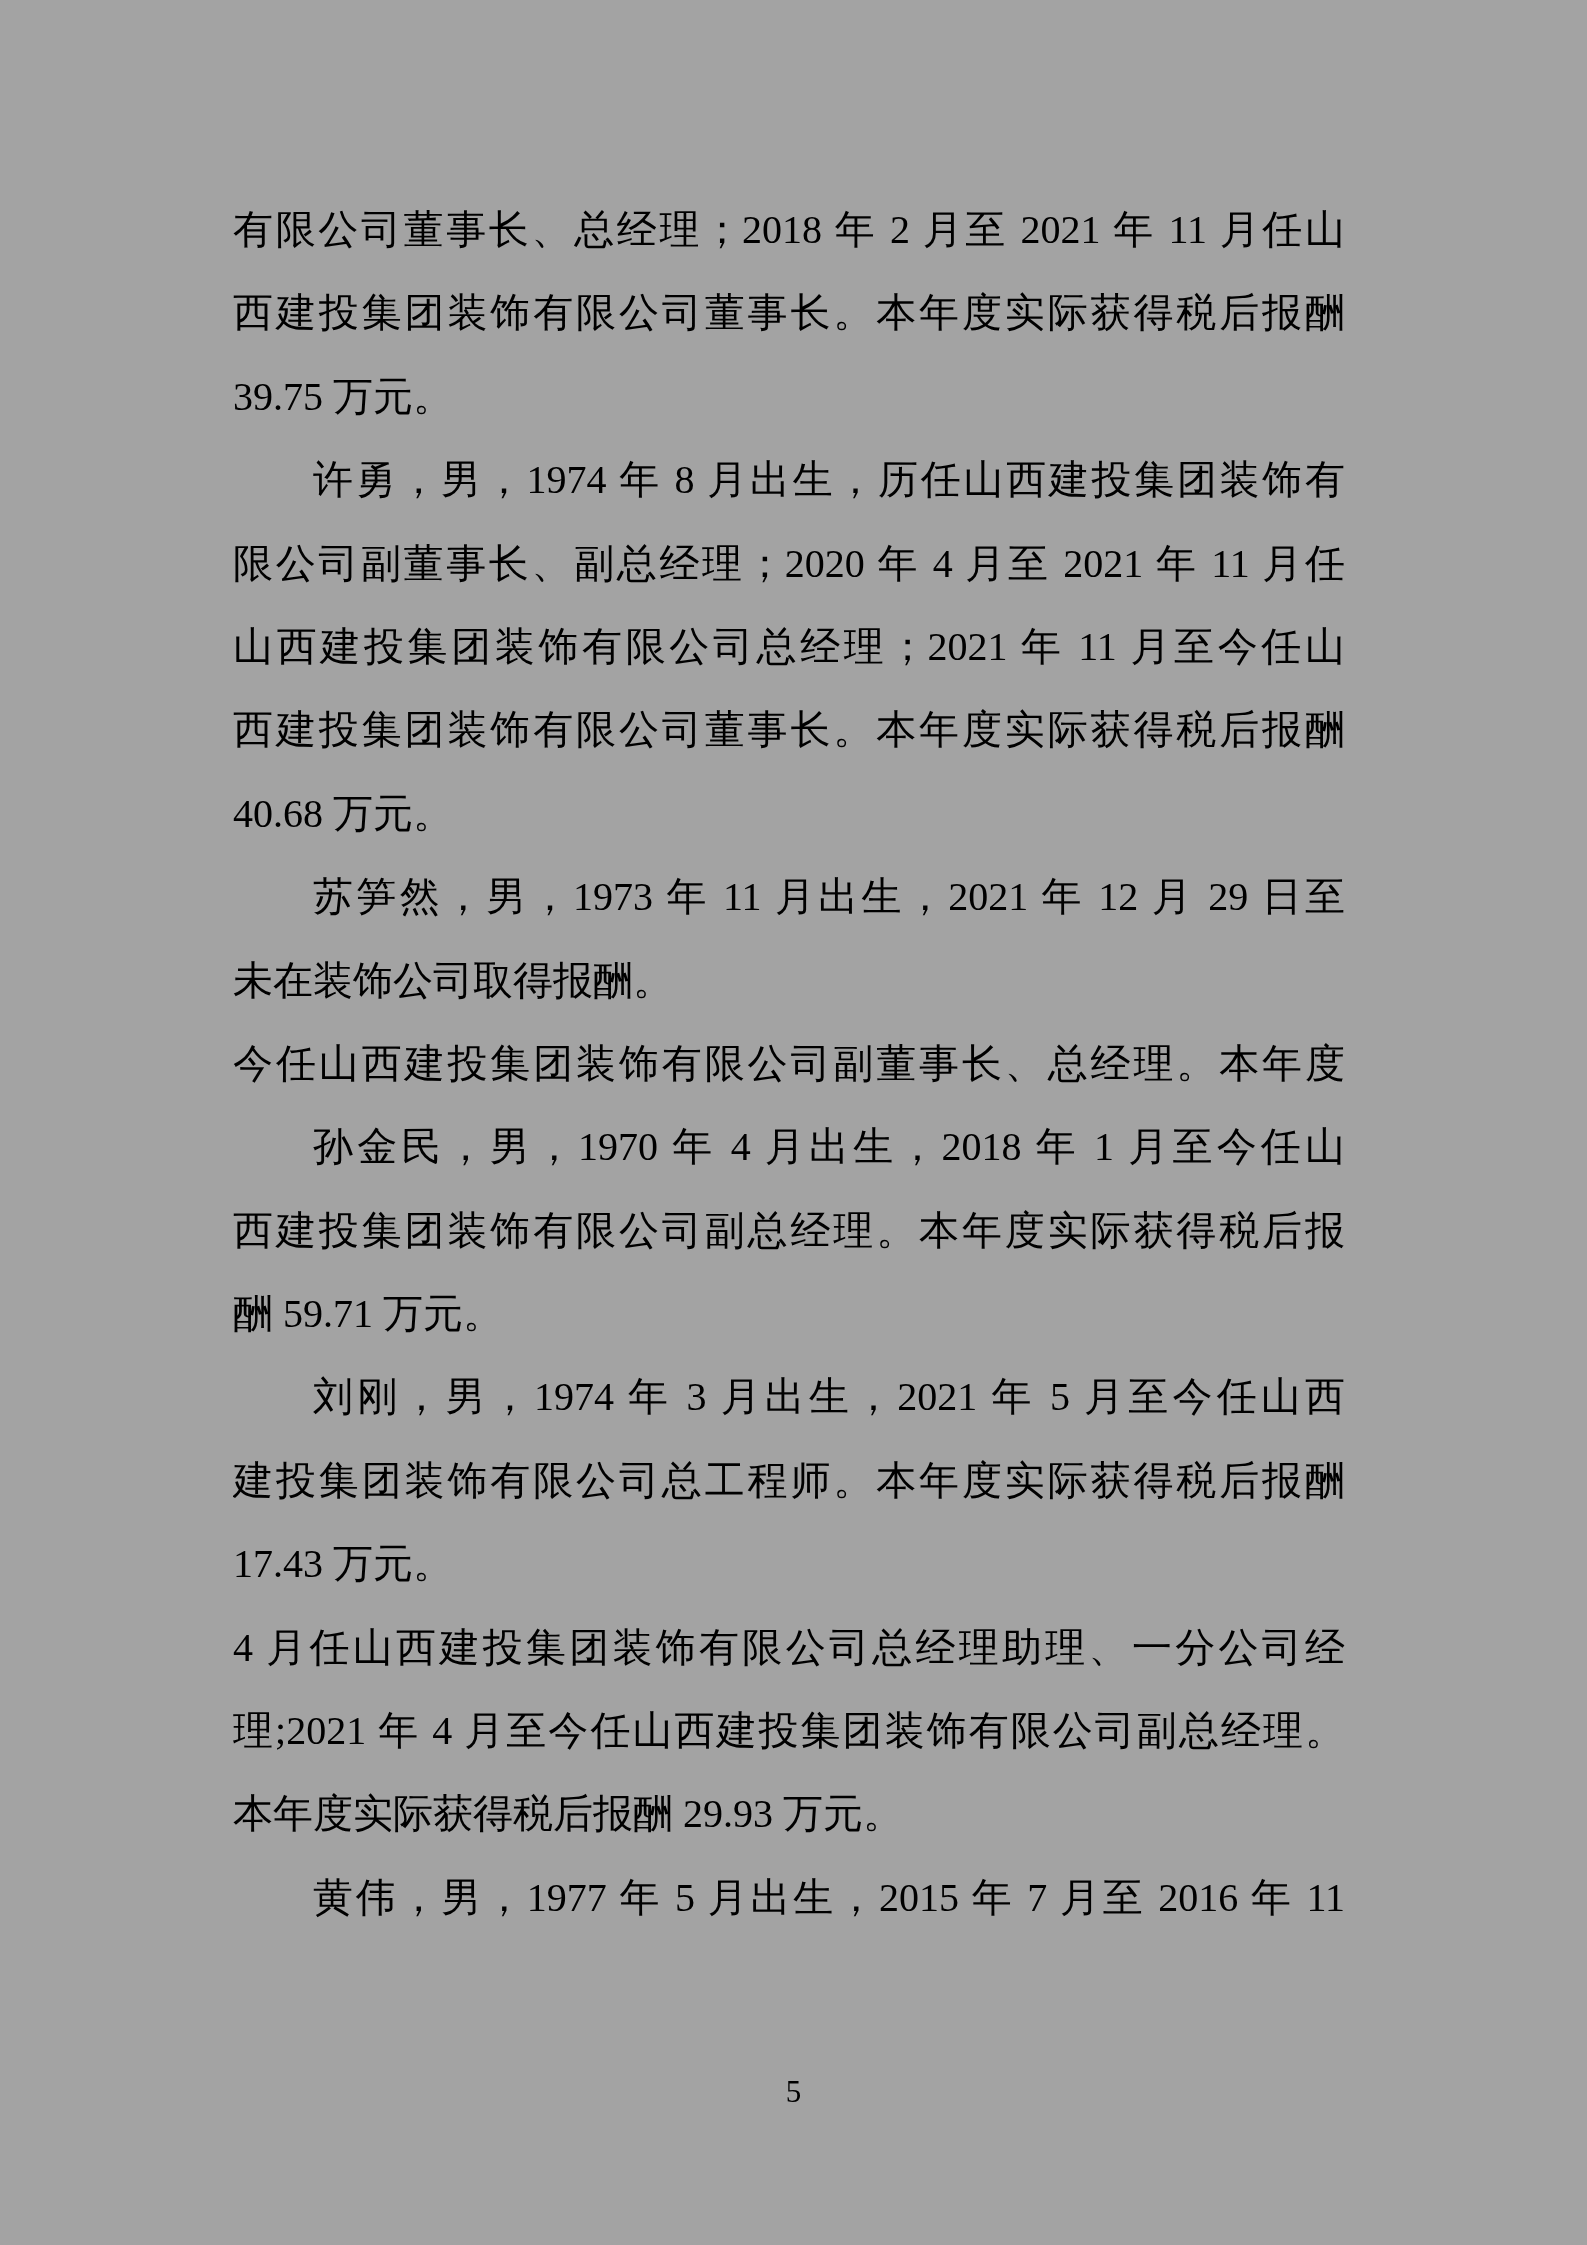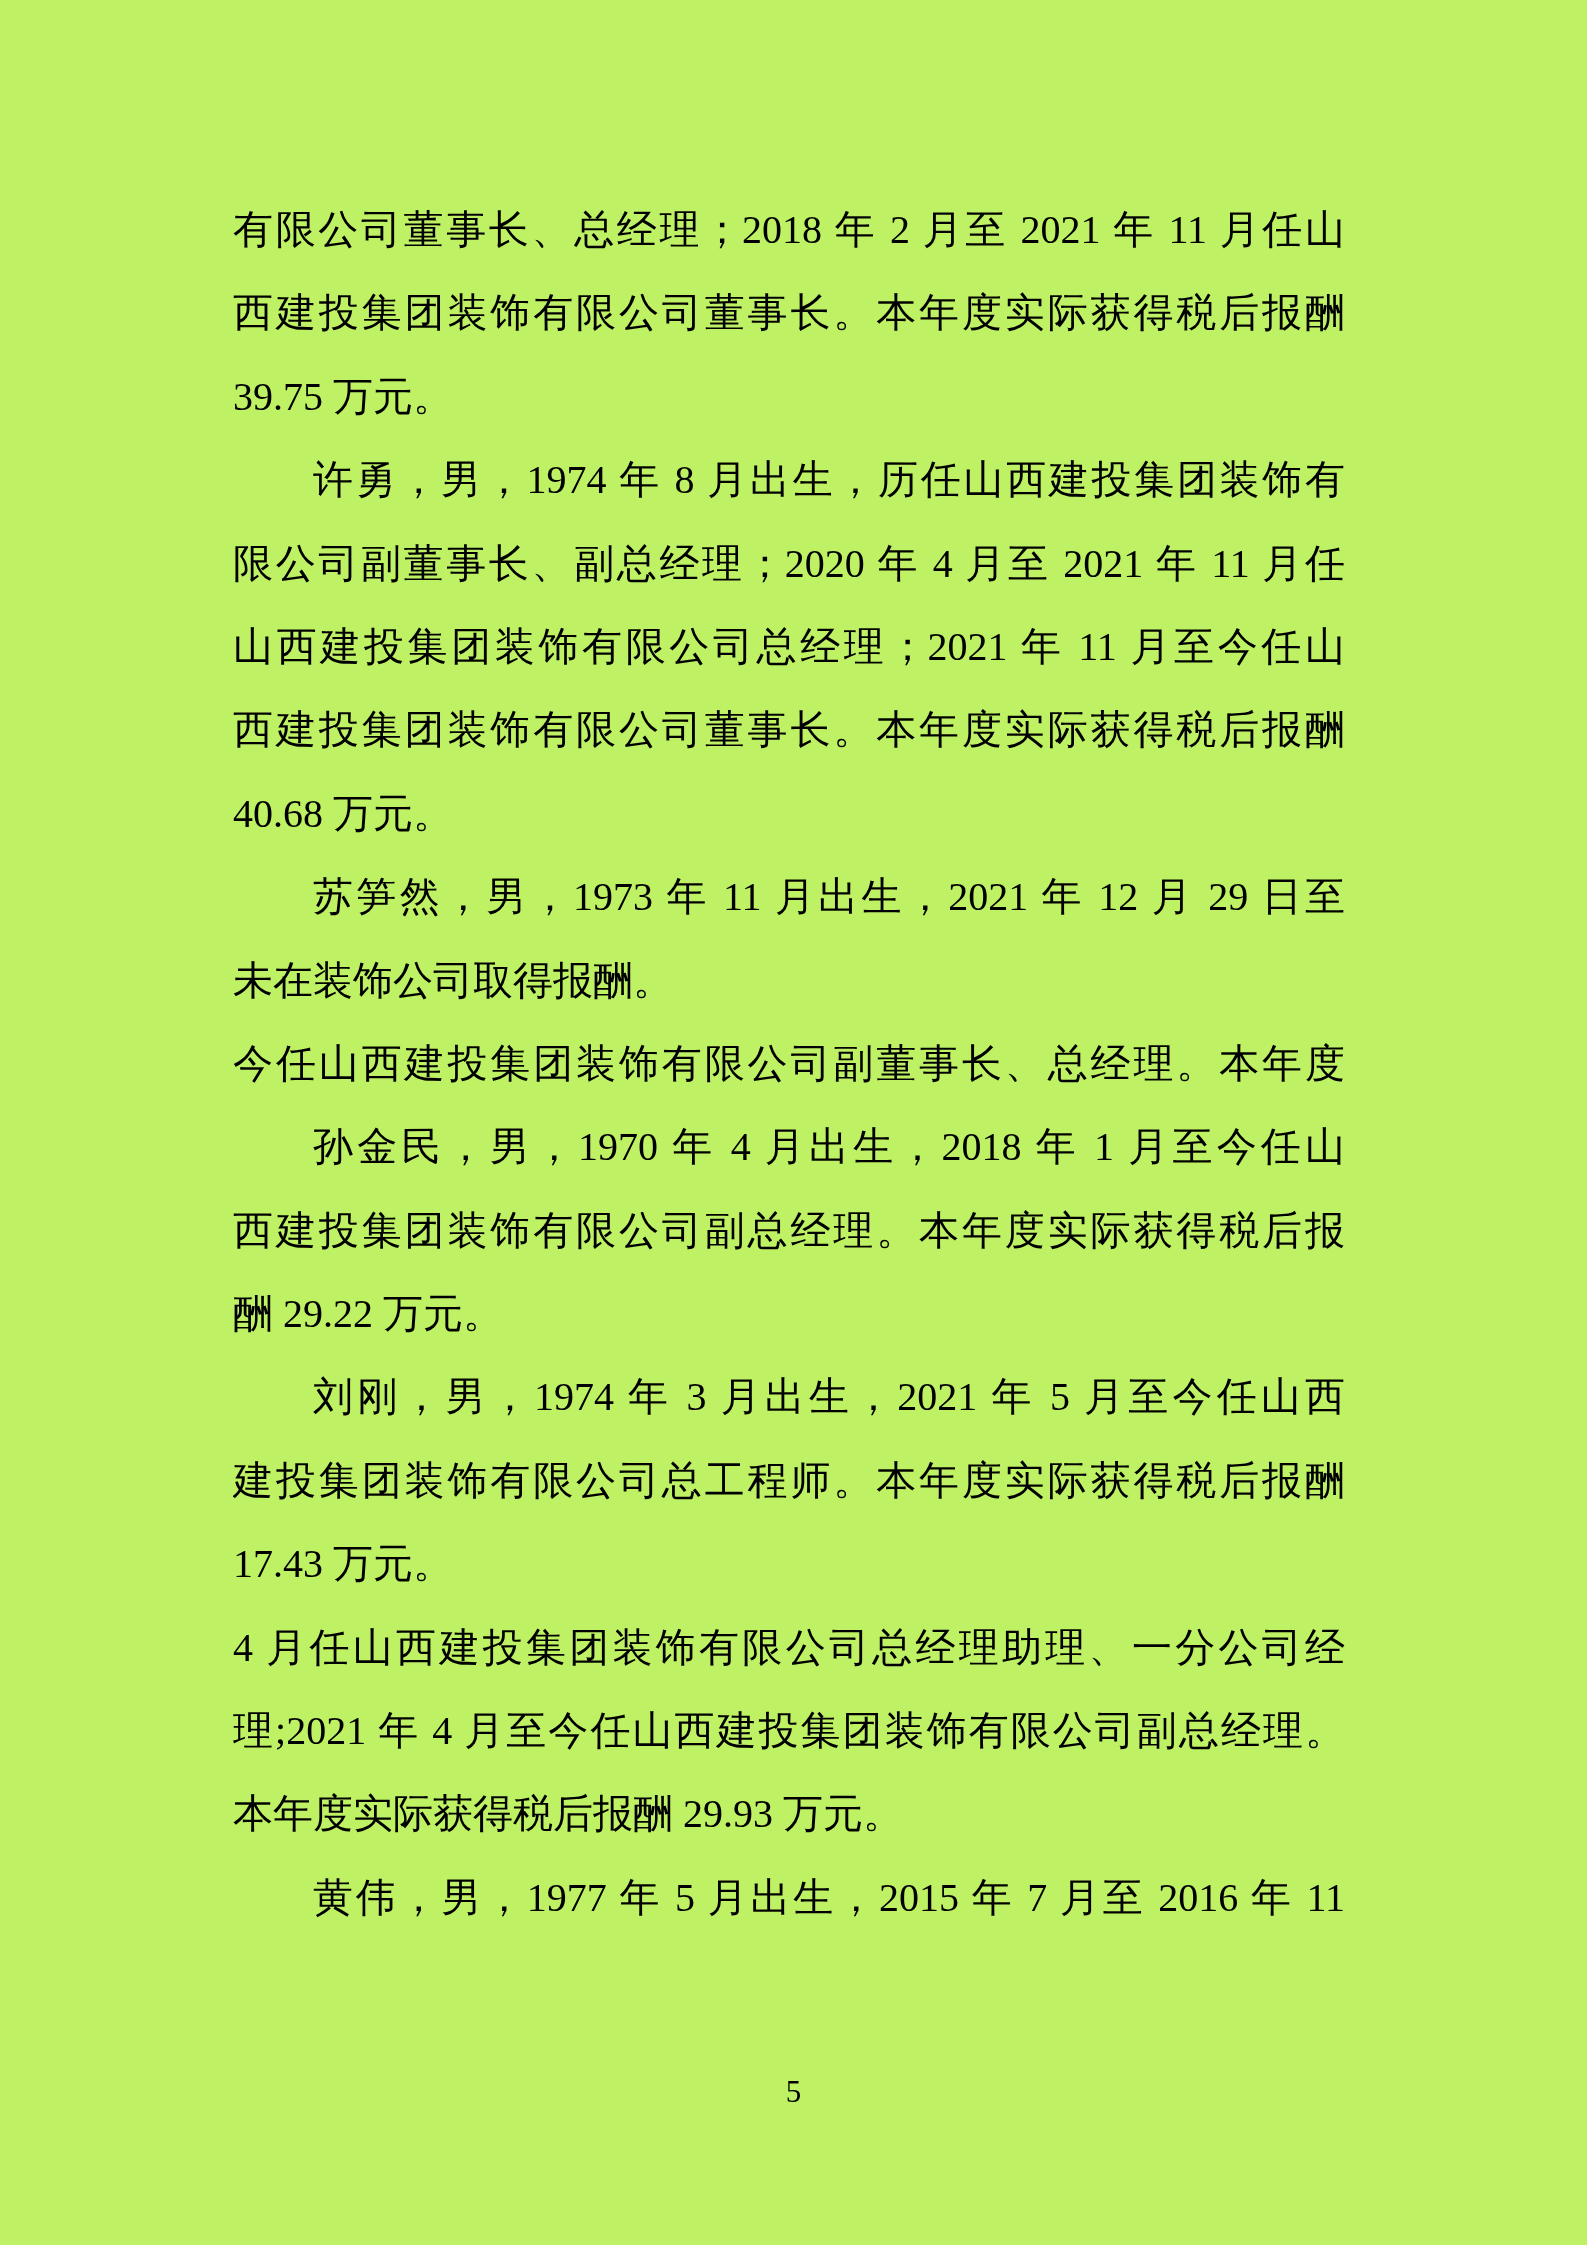--- a/index.html
+++ b/index.html
@@ -4,21 +4,21 @@
 <style>
   html, body {
     margin: 0;
     padding: 0;
     background: #ffffff;
   }
   .page {
     position: relative;
     width: 1587px;
     height: 2245px;
-    background: #bef264;
+    background: #a3a3a3;
     color: #000000;
     font-family: "Liberation Serif", "DejaVu Serif", serif;
     overflow: hidden;
   }
   .text-block {
     position: absolute;
     left: 233px;
     top: 188px;
     width: 1112px;
     font-size: 40px;
@@ -61,21 +61,21 @@
       <div class="line indent">许勇，男，1974 年 8 月出生，历任山西建投集团装饰有</div>
       <div class="line">限公司副董事长、副总经理；2020 年 4 月至 2021 年 11 月任</div>
       <div class="line">山西建投集团装饰有限公司总经理；2021 年 11 月至今任山</div>
       <div class="line">西建投集团装饰有限公司董事长。本年度实际获得税后报酬</div>
       <div class="line end">40.68 万元。</div>
       <div class="line indent">苏笋然，男，1973 年 11 月出生，2021 年 12 月 29 日至</div>
       <div class="line end">未在装饰公司取得报酬。</div>
       <div class="line">今任山西建投集团装饰有限公司副董事长、总经理。本年度</div>
       <div class="line indent">孙金民，男，1970 年 4 月出生，2018 年 1 月至今任山</div>
       <div class="line">西建投集团装饰有限公司副总经理。本年度实际获得税后报</div>
-      <div class="line end">酬 29.22 万元。</div>
+      <div class="line end">酬 59.71 万元。</div>
       <div class="line indent">刘刚，男，1974 年 3 月出生，2021 年 5 月至今任山西</div>
       <div class="line">建投集团装饰有限公司总工程师。本年度实际获得税后报酬</div>
       <div class="line end">17.43 万元。</div>
       <div class="line">4 月任山西建投集团装饰有限公司总经理助理、一分公司经</div>
       <div class="line">理;2021 年 4 月至今任山西建投集团装饰有限公司副总经理。</div>
       <div class="line end">本年度实际获得税后报酬 29.93 万元。</div>
       <div class="line indent">黄伟，男，1977 年 5 月出生，2015 年 7 月至 2016 年 11</div>
     </div>
   <div class="footer">5</div>
 </div>

